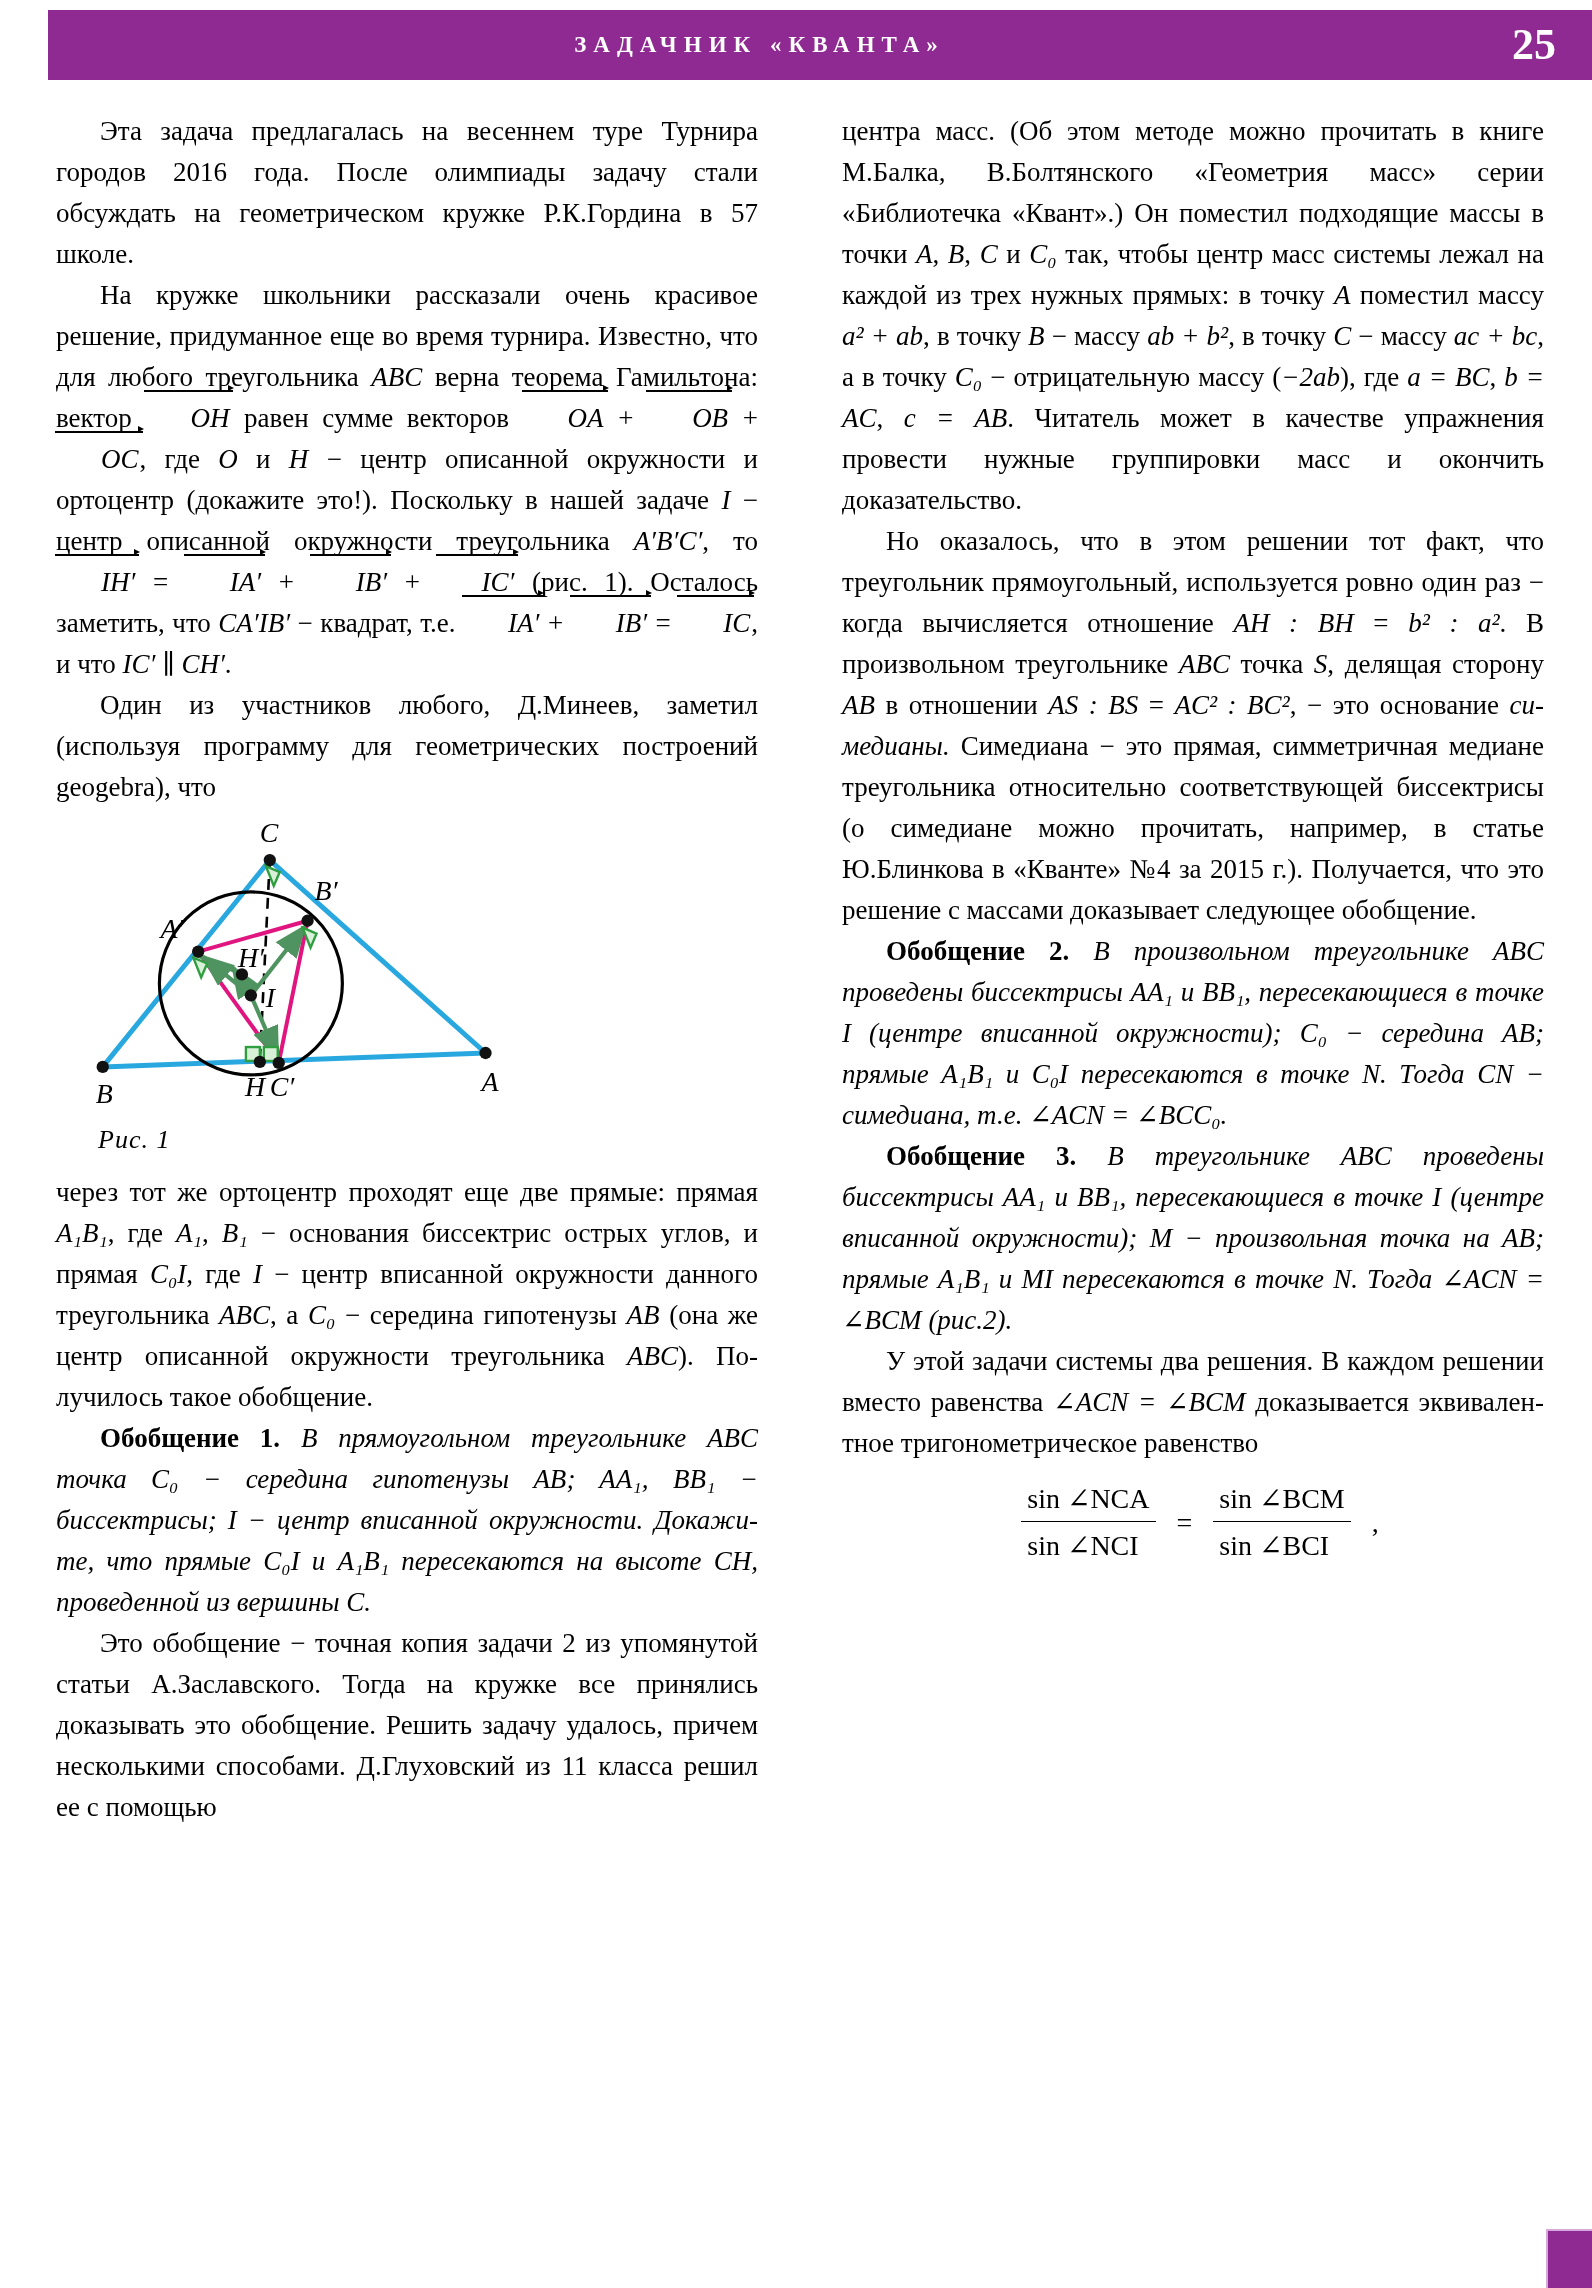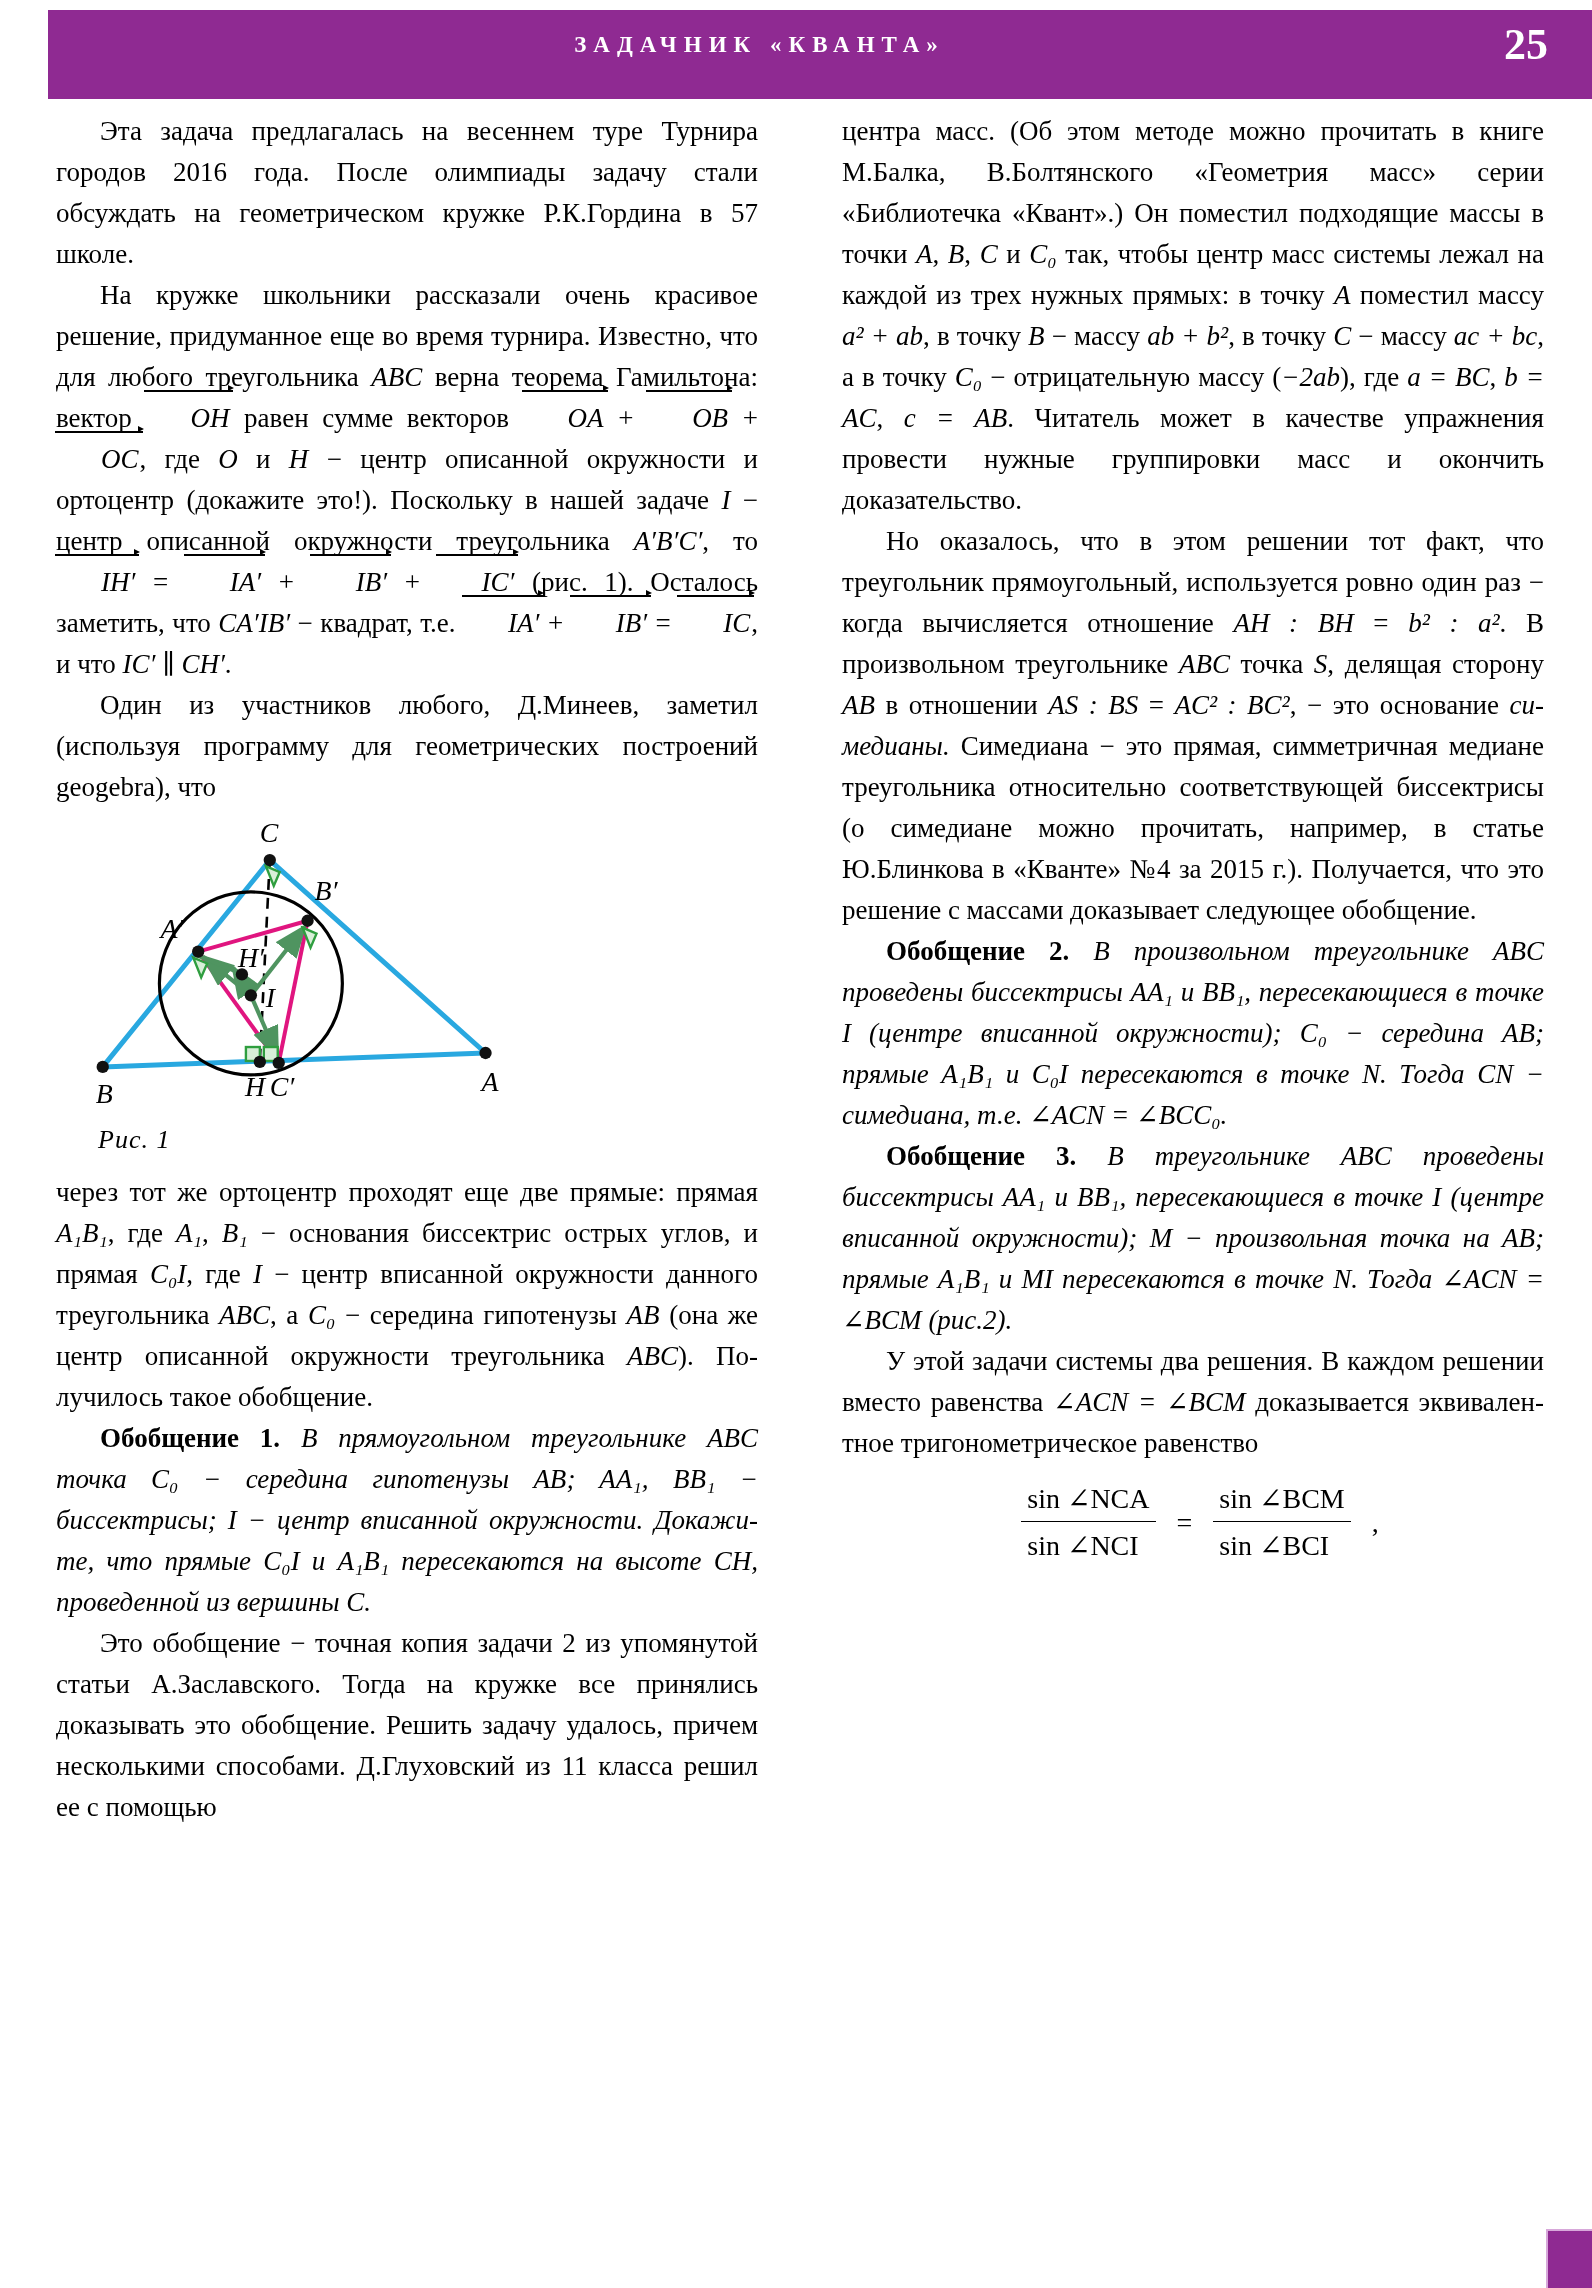--- a/index.html
+++ b/index.html
@@ -15,40 +15,40 @@
     color: #000;
     overflow: hidden;
   }
 
   
   #header-band {
     position: absolute;
     left: 48px;
     top: 10px;
     width: 1544px;
-    height: 89px;
+    height: 70px;
     background: #8f2a92;
   }
   #header-title {
     position: absolute;
     left: 0;
     top: 0;
     width: 1423px;
     height: 70px;
     line-height: 70px;
     text-align: center;
     color: #ffffff;
     font-family: "Liberation Serif", "DejaVu Serif", serif;
     font-weight: 700;
     font-size: 23px;
     letter-spacing: 7px;
   }
   #header-pagenum {
     position: absolute;
-    right: 44px;
+    right: 36px;
     top: 6px;
     color: #ffffff;
     font-family: "Liberation Serif", "DejaVu Serif", serif;
     font-weight: 700;
     font-size: 44px;
     line-height: 58px;
     margin-left: 36px;
   }
 
   

